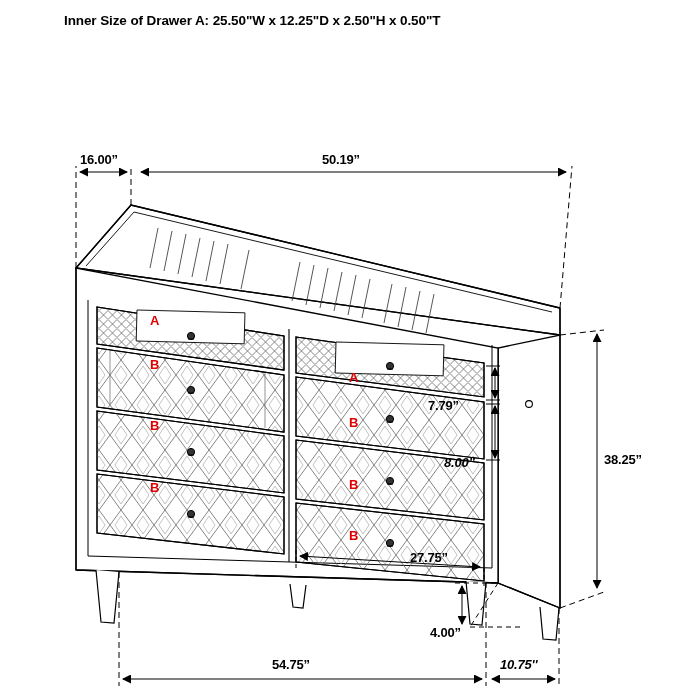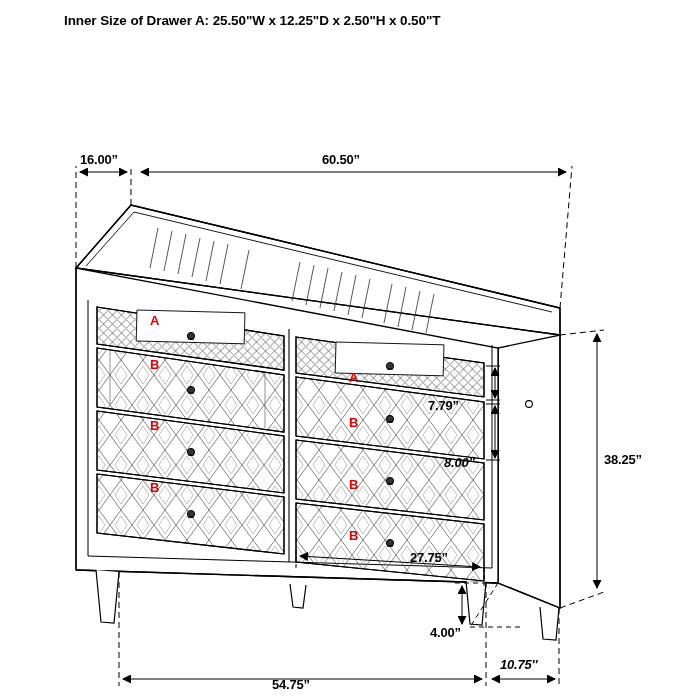--- a/index.html
+++ b/index.html
@@ -205,27 +205,27 @@
         <path d="M486,582 L486,686" stroke-dasharray="6 4"></path>
         <path d="M123,679 L482,679" marker-start="url(#arrHs)" marker-end="url(#arrH)"></path>
 
         <path d="M559,608 L559,686" stroke-dasharray="6 4"></path>
         <path d="M492,679 L555,679" marker-start="url(#arrHs)" marker-end="url(#arrH)"></path>
       </g>
     </g>
   </svg>
 
   <div class="dim" style="left:80px; top:152px;">16.00”</div>
-  <div class="dim" style="left:322px; top:152px;">60.50”</div>
+  <div class="dim" style="left:322px; top:152px;">50.19”</div>
   <div class="dim" style="left:428px; top:398px;">7.79”</div>
   <div class="dim" style="left:444px; top:455px;font-style:italic;">8.00”</div>
   <div class="dim" style="left:410px; top:550px;">27.75”</div>
   <div class="dim" style="left:430px; top:625px;">4.00”</div>
   <div class="dim" style="left:604px; top:452px;">38.25”</div>
-  <div class="dim" style="left:272px; top:657px;margin-top:20px;">54.75”</div>
+  <div class="dim" style="left:272px; top:657px;">54.75”</div>
   <div class="dim" style="left:500px; top:657px;font-style:italic;">10.75''</div>
 
   <div class="lbl-letter" style="left:150px; top:313px;">A</div>
   <div class="lbl-letter" style="left:150px; top:357px;">B</div>
   <div class="lbl-letter" style="left:150px; top:418px;">B</div>
   <div class="lbl-letter" style="left:150px; top:480px;">B</div>
 
   <div class="lbl-letter" style="left:349px; top:370px;">A</div>
   <div class="lbl-letter" style="left:349px; top:415px;">B</div>
   <div class="lbl-letter" style="left:349px; top:477px;">B</div>

